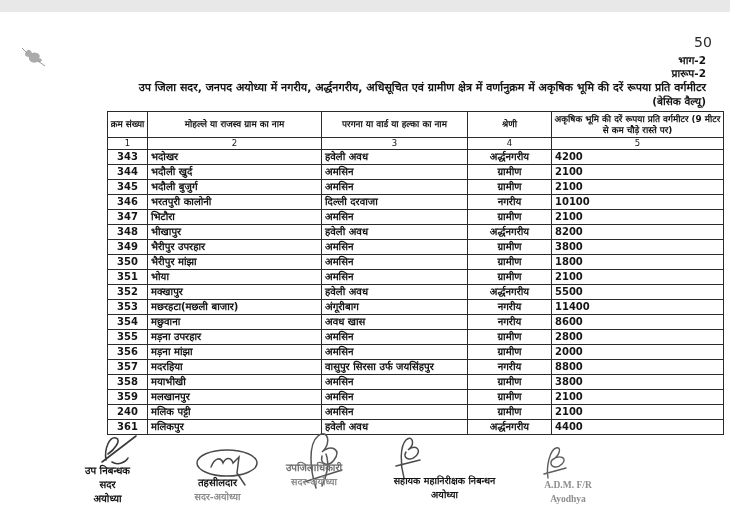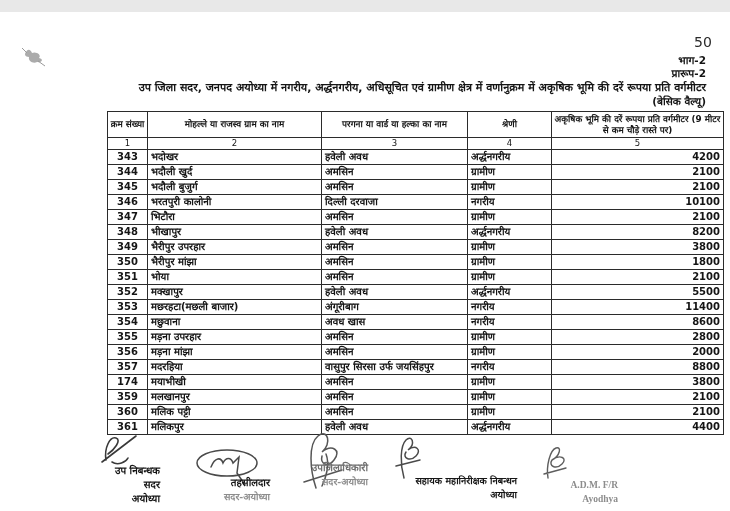--- a/index.html
+++ b/index.html
@@ -28,23 +28,23 @@
   table.rates tr.colnums td{
     font-size:8.5px;font-weight:400;text-align:center;height:12px;line-height:11px;padding:0;
   }
   table.rates tbody td{
     font-size:10px;font-weight:600;height:15px;line-height:14px;
     padding:0 3px;white-space:nowrap;
   }
   td.col-serial{text-align:center;font-weight:700;}
   td.col-name{text-align:left;}
   td.col-pargana{text-align:left;}
-  td.col-category{font-weight:700;}
-  td.col-rate{text-align:right;font-weight:700;}
-  .sig{position:absolute;text-align:right;}
+  td.col-category{text-align:center;font-weight:700;}
+  td.col-rate{text-align:left;font-weight:700;}
+  .sig{position:absolute;text-align:center;}
   .sig .line{font-size:10px;font-weight:700;line-height:14px;white-space:nowrap;}
   .sig .line.sm{font-size:9.5px;}
   .sig .faded{color:#8d8d8d;}
   .sig .mid{color:#6f6f6f;}
   .sigmark{position:absolute;pointer-events:none;}
 </style>
 </head>
 <body>
 
 <div class="page">
@@ -187,35 +187,35 @@
           <td class="col-rate">2000</td>
         </tr>
         <tr>
           <td class="col-serial">357</td>
           <td class="col-name">मदरहिया</td>
           <td class="col-pargana">वासुपुर सिरसा उर्फ जयसिंहपुर</td>
           <td class="col-category">नगरीय</td>
           <td class="col-rate">8800</td>
         </tr>
         <tr>
-          <td class="col-serial">174</td>
+          <td class="col-serial">358</td>
           <td class="col-name">मयाभीखी</td>
           <td class="col-pargana">अमसिन</td>
           <td class="col-category">ग्रामीण</td>
           <td class="col-rate">3800</td>
         </tr>
         <tr>
           <td class="col-serial">359</td>
           <td class="col-name">मलखानपुर</td>
           <td class="col-pargana">अमसिन</td>
           <td class="col-category">ग्रामीण</td>
           <td class="col-rate">2100</td>
         </tr>
         <tr>
-          <td class="col-serial">360</td>
+          <td class="col-serial">240</td>
           <td class="col-name">मलिक पट्टी</td>
           <td class="col-pargana">अमसिन</td>
           <td class="col-category">ग्रामीण</td>
           <td class="col-rate">2100</td>
         </tr>
         <tr>
           <td class="col-serial">361</td>
           <td class="col-name">मलिकपुर</td>
           <td class="col-pargana">हवेली अवध</td>
           <td class="col-category">अर्द्धनगरीय</td>

